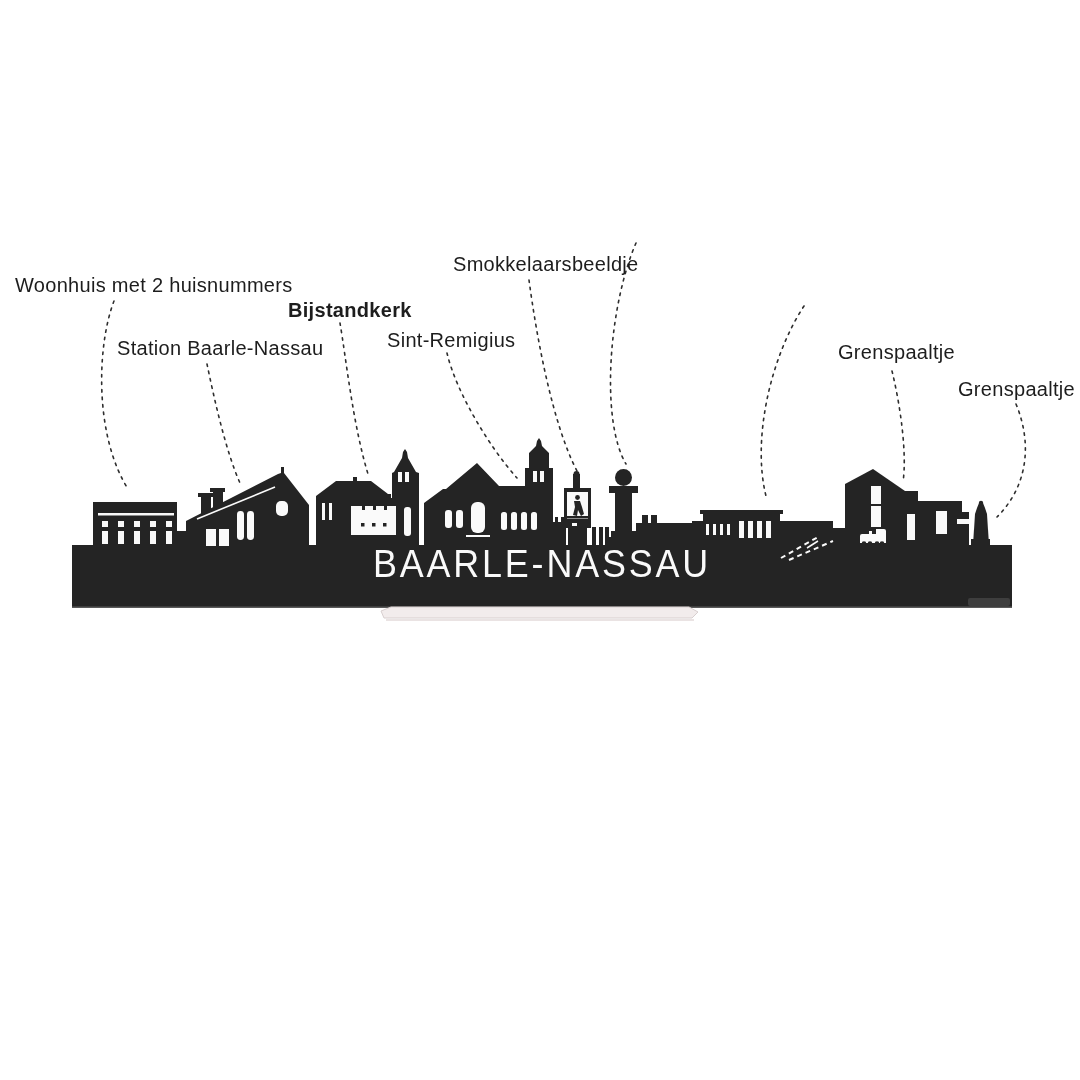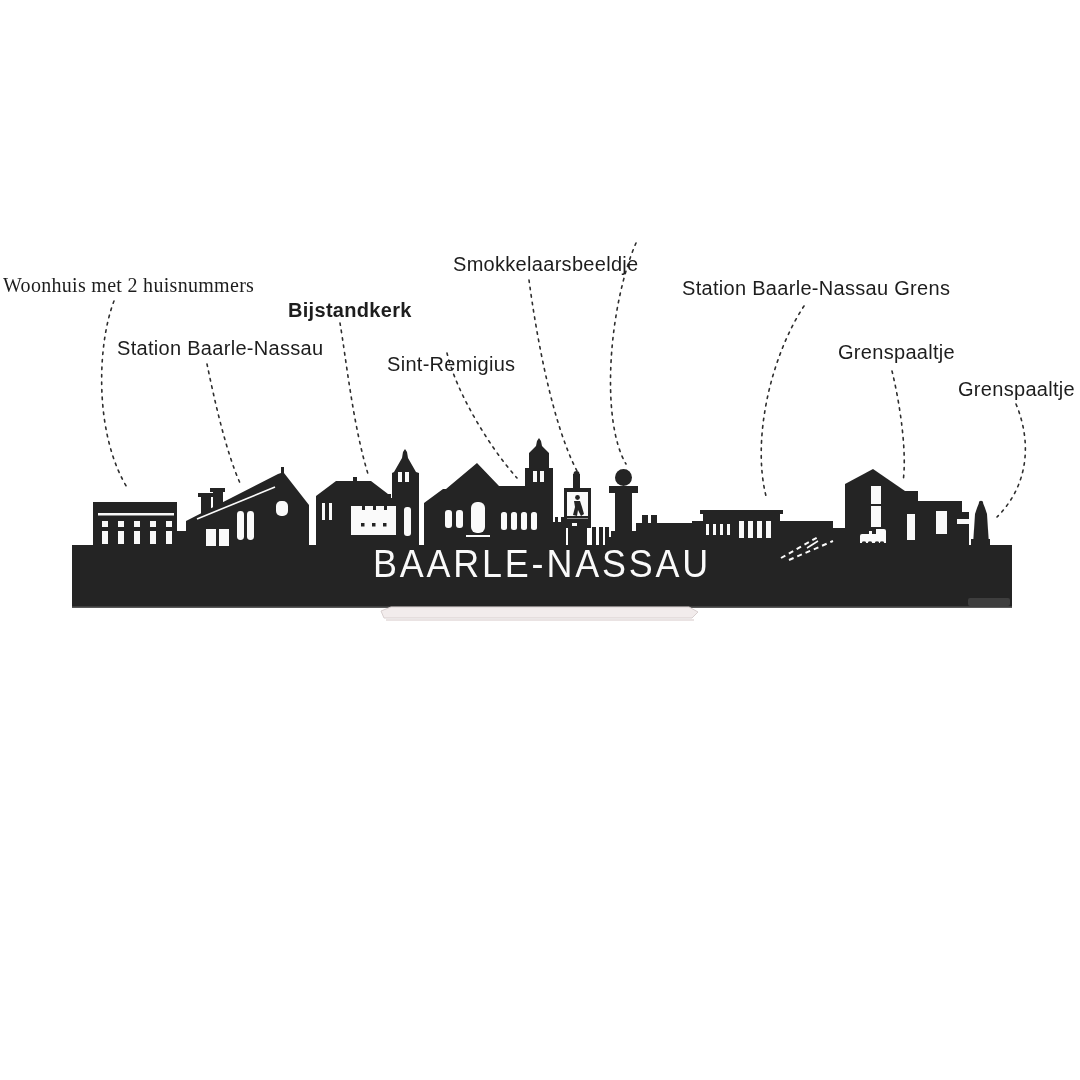--- a/index.html
+++ b/index.html
@@ -180,21 +180,20 @@
 
       <text class="skytitle" x="373" y="577" textLength="338" lengthAdjust="spacingAndGlyphs">BAARLE-NASSAU</text>
     </g>
 
     <g>
       <polygon points="391,607 689,607 698,612 692,618 384,618 381,611" fill="var(--stand,#f2ecec)" stroke="var(--stand_edge,#d8cfcf)" stroke-width="1"></polygon>
       <line x1="386" y1="620" x2="694" y2="620" stroke="#e3dada" stroke-width="1.5"></line>
     </g>
   </svg>
 
-  <div class="callout" style="left:3px;   top:274px;font-family:Liberation Serif, serif;">Woonhuis met 2 huisnummers</div>
+  <div class="callout" style="left:15px;   top:274px;">Woonhuis met 2 huisnummers</div>
   <div class="callout" style="left:117px; top:337px;">Station Baarle-Nassau</div>
   <div class="callout" style="left:288px; top:299px;font-weight:bold;">Bijstandkerk</div>
-  <div class="callout" style="left:387px; top:329px;margin-top:24px;">Sint-Remigius</div>
+  <div class="callout" style="left:387px; top:329px;">Sint-Remigius</div>
   <div class="callout" style="left:453px; top:253px;">Smokkelaarsbeeldje</div>
-  <div class="callout" style="left:682px; top:277px;">Station Baarle-Nassau Grens</div>
   <div class="callout" style="left:838px; top:341px;">Grenspaaltje</div>
   <div class="callout" style="left:958px; top:378px;">Grenspaaltje</div>
 </div>
 
 </body></html>

